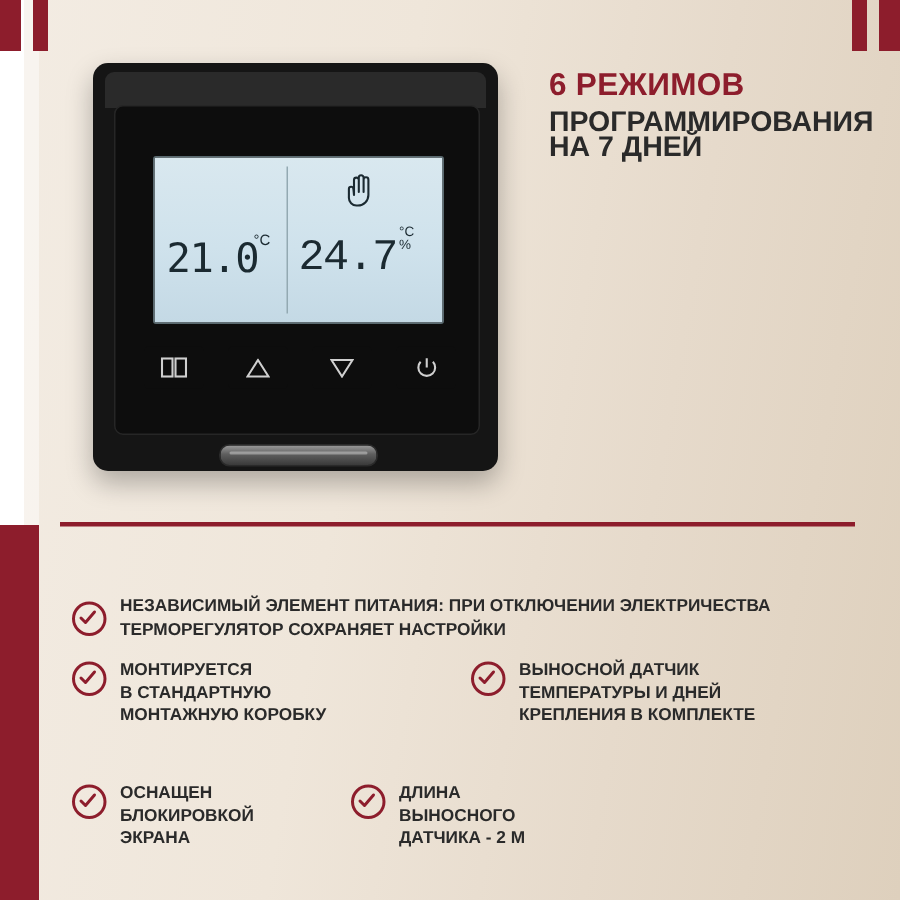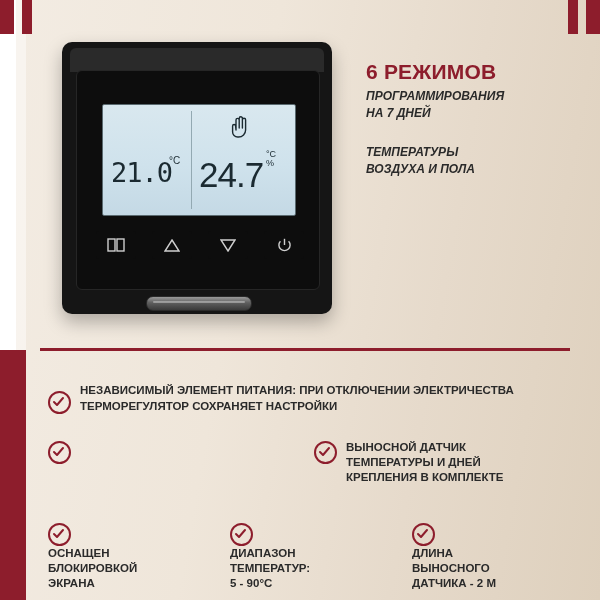--- a/index.html
+++ b/index.html
@@ -124,22 +124,22 @@
   }
   .unit-left {
     position: absolute;
     left: 66px; top: 50px;
     font-size: 10px;
     color: #1b2a31;
   }
   .temp-right {
     position: absolute;
     left: 96px; top: 50px;
-    font-family: Liberation Sans, sans-serif;
-    font-size: 35px;
+    font-family: Liberation Mono, monospace;
+    font-size: 29px;
     color: #1b2a31;
     letter-spacing: -1px;
   }
   .unit-right {
     position: absolute;
     left: 163px; top: 45px;
     font-size: 9px;
     line-height: 9px;
     color: #1b2a31;
     text-align: left;
@@ -180,68 +180,67 @@
     position: absolute;
     left: 6px; top: 4px;
     width: 92px; height: 2px;
     background: rgba(255,255,255,0.35);
     border-radius: 2px;
   }
 
   
   .headlines {
     position: absolute;
-    left: 366px; top: 60px;
+    left: 366px; top: 45px;
     width: 220px;
   }
   .hl-block { margin-bottom: 22px; }
   .hl-title {
     color: #8d1d2c;
     font-weight: bold;
     font-size: 21px;
     line-height: 24px;
     letter-spacing: 0.2px;
   }
   .hl-sub {
     color: #2a2a2a;
     font-weight: bold;
-    font-size: 12px;
+    font-size: 19px;
     line-height: 17px;
     margin-top: 4px;
-    font-style: italic;
   }
 
   
   .feature-wide {
     position: absolute;
-    left: 48px; top: 382px;
+    left: 48px; top: 396px;
     width: 512px;
     display: flex;
-    align-items: flex-end;
+    align-items: center;
   }
   .features-row2 {
     position: absolute;
     left: 48px; top: 440px;
     width: 520px;
     display: flex;
     gap: 26px;
   }
   .features-row3 {
     position: absolute;
     left: 48px; top: 522px;
     width: 520px;
     display: flex;
     gap: 26px;
   }
   .feature {
     display: flex;
     align-items: flex-start;
     width: 240px;
   }
-  .feature-sm { width: 160px; flex-direction: column; }
+  .feature-sm { width: 160px; }
   .check {
     flex: 0 0 auto;
     width: 19px; height: 19px;
     border: 2px solid #8d1d2c;
     border-radius: 50%;
     margin-right: 9px;
     margin-top: 1px;
     position: relative;
   }
   .check svg { position: absolute; left: 2px; top: 2px; }
@@ -316,22 +315,20 @@
     <div class="slider-bar"></div>
   </div>
 
   <div class="headlines">
     <div class="hl-block">
       <div class="hl-title">6 РЕЖИМОВ</div>
       <div class="hl-sub" style="white-space:pre-line">ПРОГРАММИРОВАНИЯ
 НА 7 ДНЕЙ</div>
     </div>
     <div class="hl-block">
-      <div class="hl-sub" style="white-space:pre-line">ТЕМПЕРАТУРЫ
-ВОЗДУХА И ПОЛА</div>
     </div>
     <div class="hl-block">
     </div>
   </div>
 
   <div class="feature-wide">
     <span class="check">
       <svg width="13" height="13" viewBox="0 0 13 13">
           <path d="M2 7 L5 10 L11 3" fill="none" stroke="#8d1d2c" stroke-width="2" stroke-linecap="round" stroke-linejoin="round"></path>
         </svg>
@@ -339,20 +336,23 @@
     <span class="feature-text feature-text-wide">НЕЗАВИСИМЫЙ ЭЛЕМЕНТ ПИТАНИЯ: ПРИ ОТКЛЮЧЕНИИ ЭЛЕКТРИЧЕСТВА ТЕРМОРЕГУЛЯТОР СОХРАНЯЕТ НАСТРОЙКИ</span>
   </div>
 
   <div class="features-row2">
     <div class="feature">
       <span class="check">
         <svg width="13" height="13" viewBox="0 0 13 13">
             <path d="M2 7 L5 10 L11 3" fill="none" stroke="#8d1d2c" stroke-width="2" stroke-linecap="round" stroke-linejoin="round"></path>
           </svg>
       </span>
+      <span class="feature-text" style="white-space:pre-line">МОНТИРУЕТСЯ
+В СТАНДАРТНУЮ
+МОНТАЖНУЮ КОРОБКУ</span>
     </div>
     <div class="feature">
       <span class="check">
         <svg width="13" height="13" viewBox="0 0 13 13">
             <path d="M2 7 L5 10 L11 3" fill="none" stroke="#8d1d2c" stroke-width="2" stroke-linecap="round" stroke-linejoin="round"></path>
           </svg>
       </span>
       <span class="feature-text" style="white-space:pre-line">ВЫНОСНОЙ ДАТЧИК
 ТЕМПЕРАТУРЫ И ДНЕЙ
 КРЕПЛЕНИЯ В КОМПЛЕКТЕ</span>
@@ -369,29 +369,19 @@
       <span class="feature-text" style="white-space:pre-line">ОСНАЩЕН
 БЛОКИРОВКОЙ
 ЭКРАНА</span>
     </div>
     <div class="feature feature-sm">
       <span class="check">
         <svg width="13" height="13" viewBox="0 0 13 13">
             <path d="M2 7 L5 10 L11 3" fill="none" stroke="#8d1d2c" stroke-width="2" stroke-linecap="round" stroke-linejoin="round"></path>
           </svg>
       </span>
-      <span class="feature-text" style="white-space:pre-line">ДИАПАЗОН
-ТЕМПЕРАТУР:
-5 - 90°С</span>
-    </div>
-    <div class="feature feature-sm">
-      <span class="check">
-        <svg width="13" height="13" viewBox="0 0 13 13">
-            <path d="M2 7 L5 10 L11 3" fill="none" stroke="#8d1d2c" stroke-width="2" stroke-linecap="round" stroke-linejoin="round"></path>
-          </svg>
-      </span>
       <span class="feature-text" style="white-space:pre-line">ДЛИНА
 ВЫНОСНОГО
 ДАТЧИКА - 2 М</span>
     </div>
   </div>
 
 </div>
 
 </body></html>

